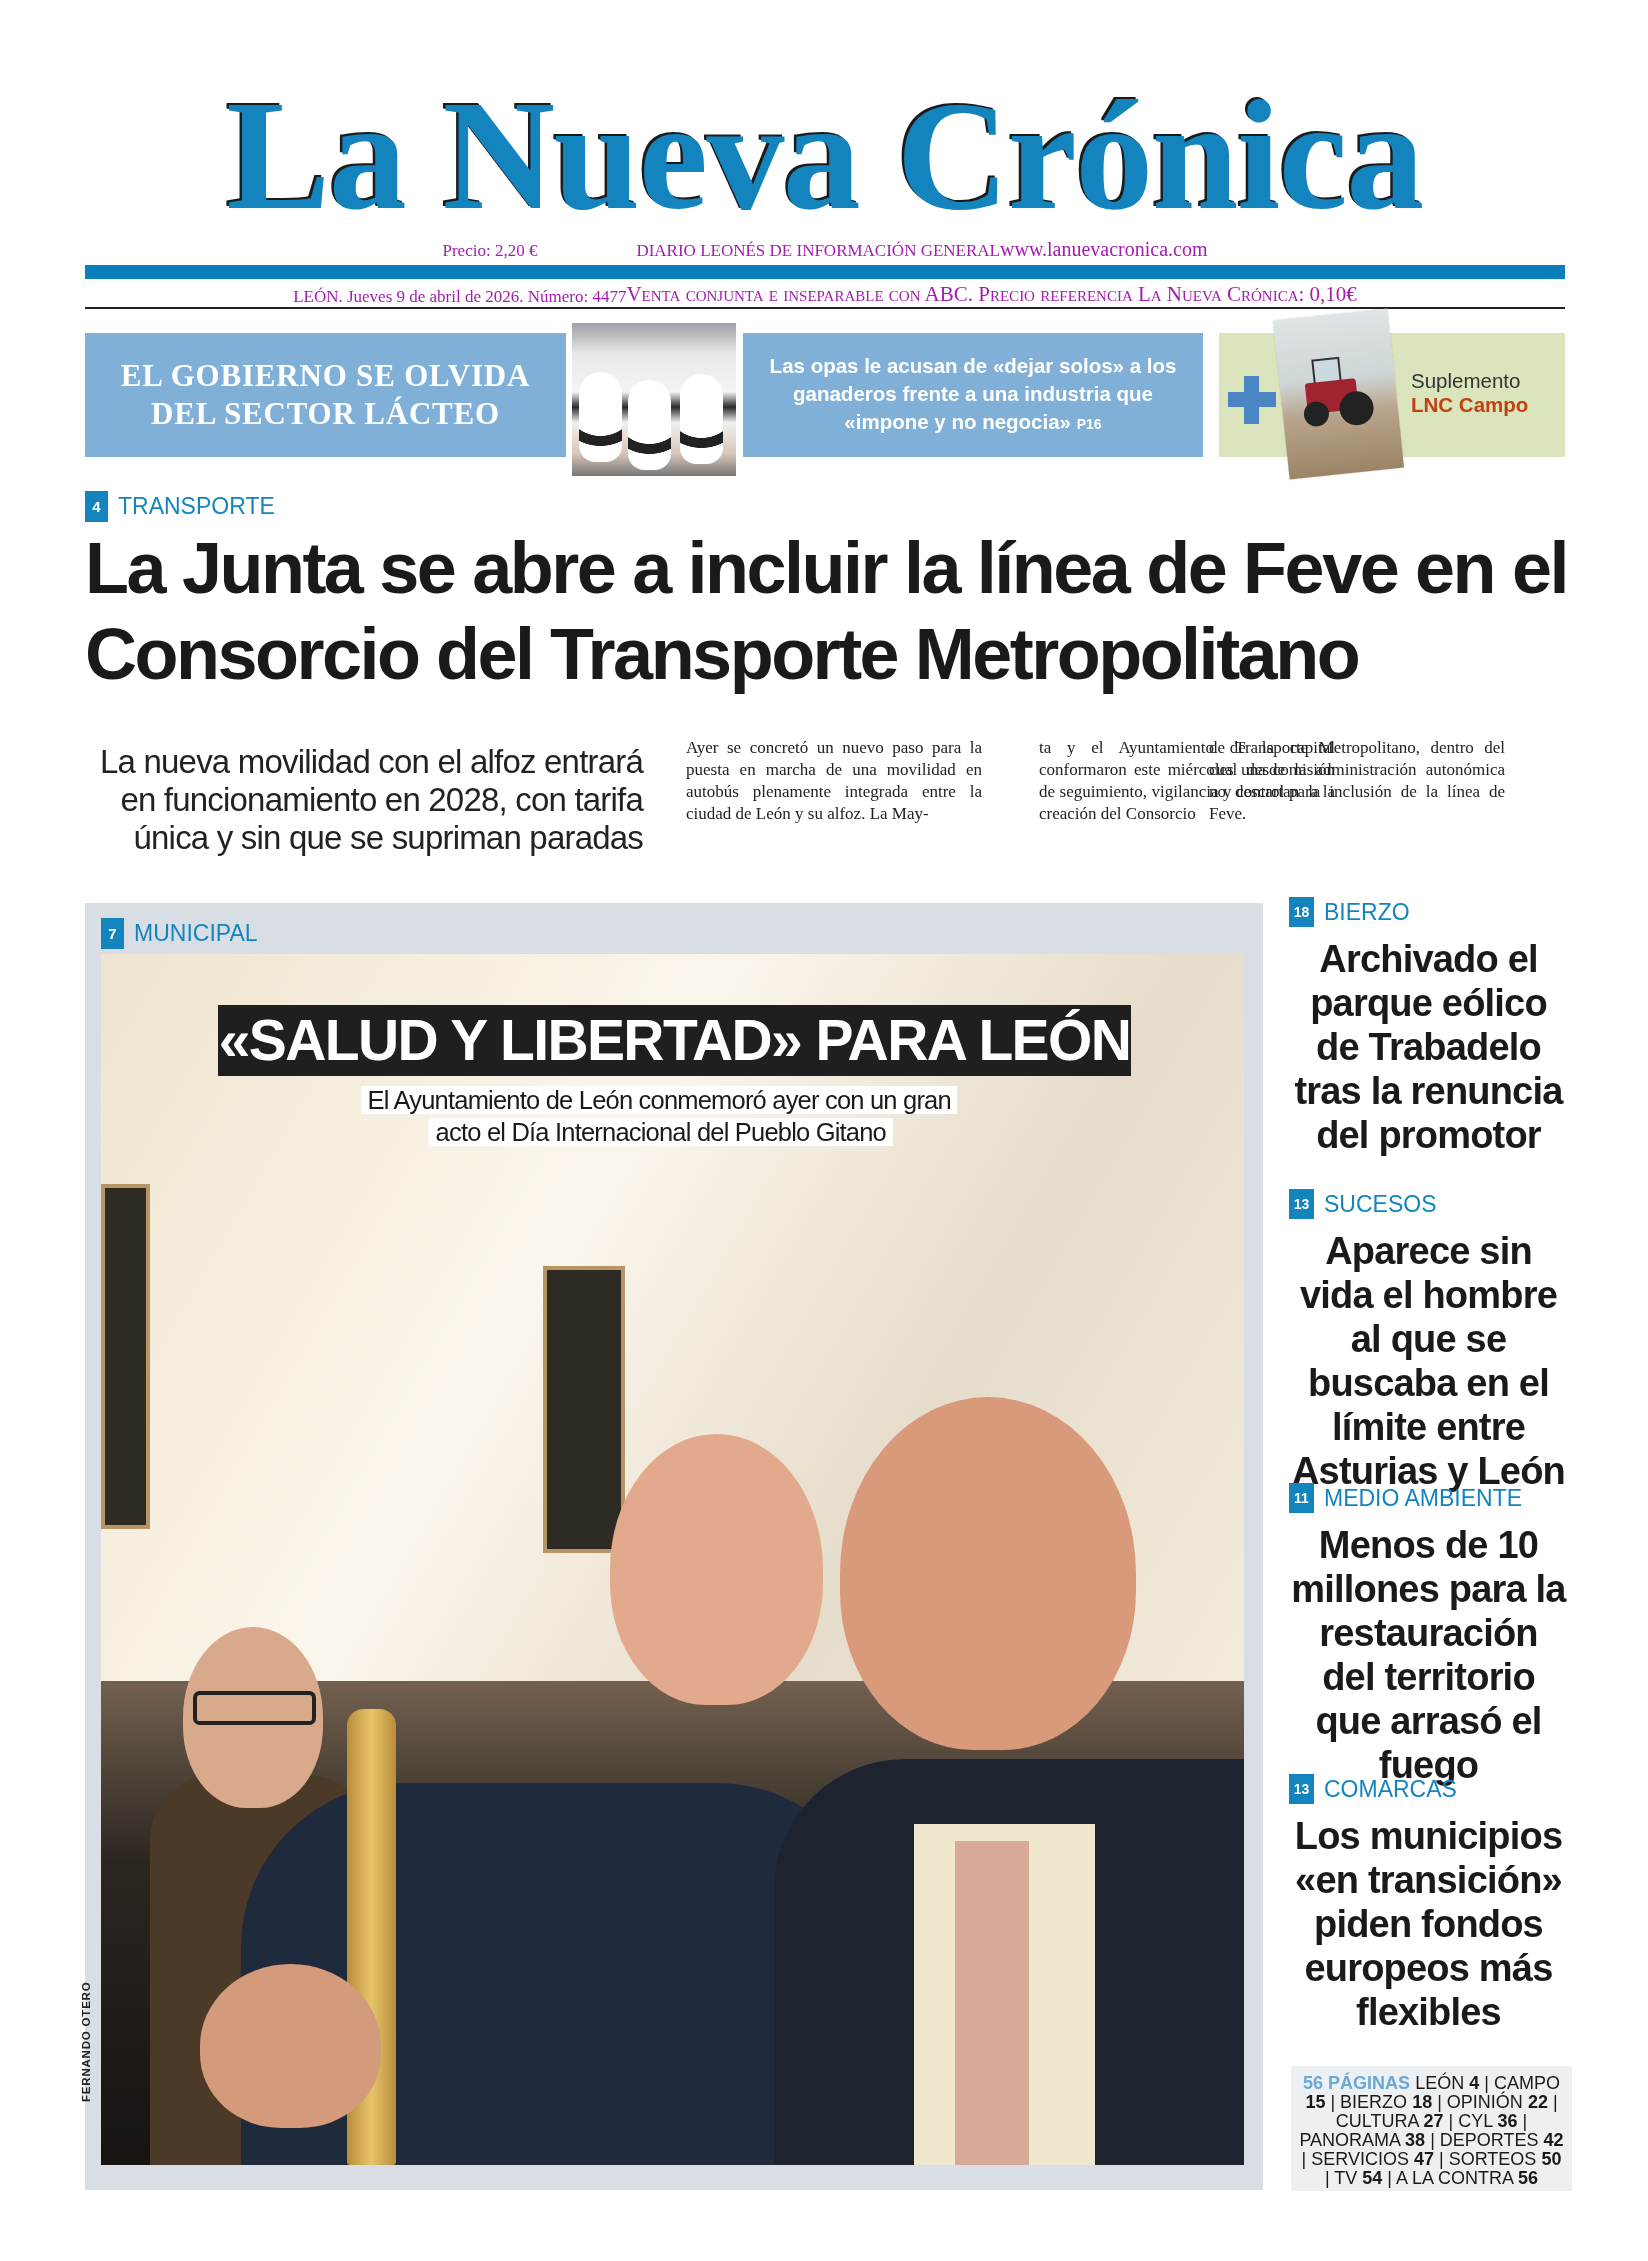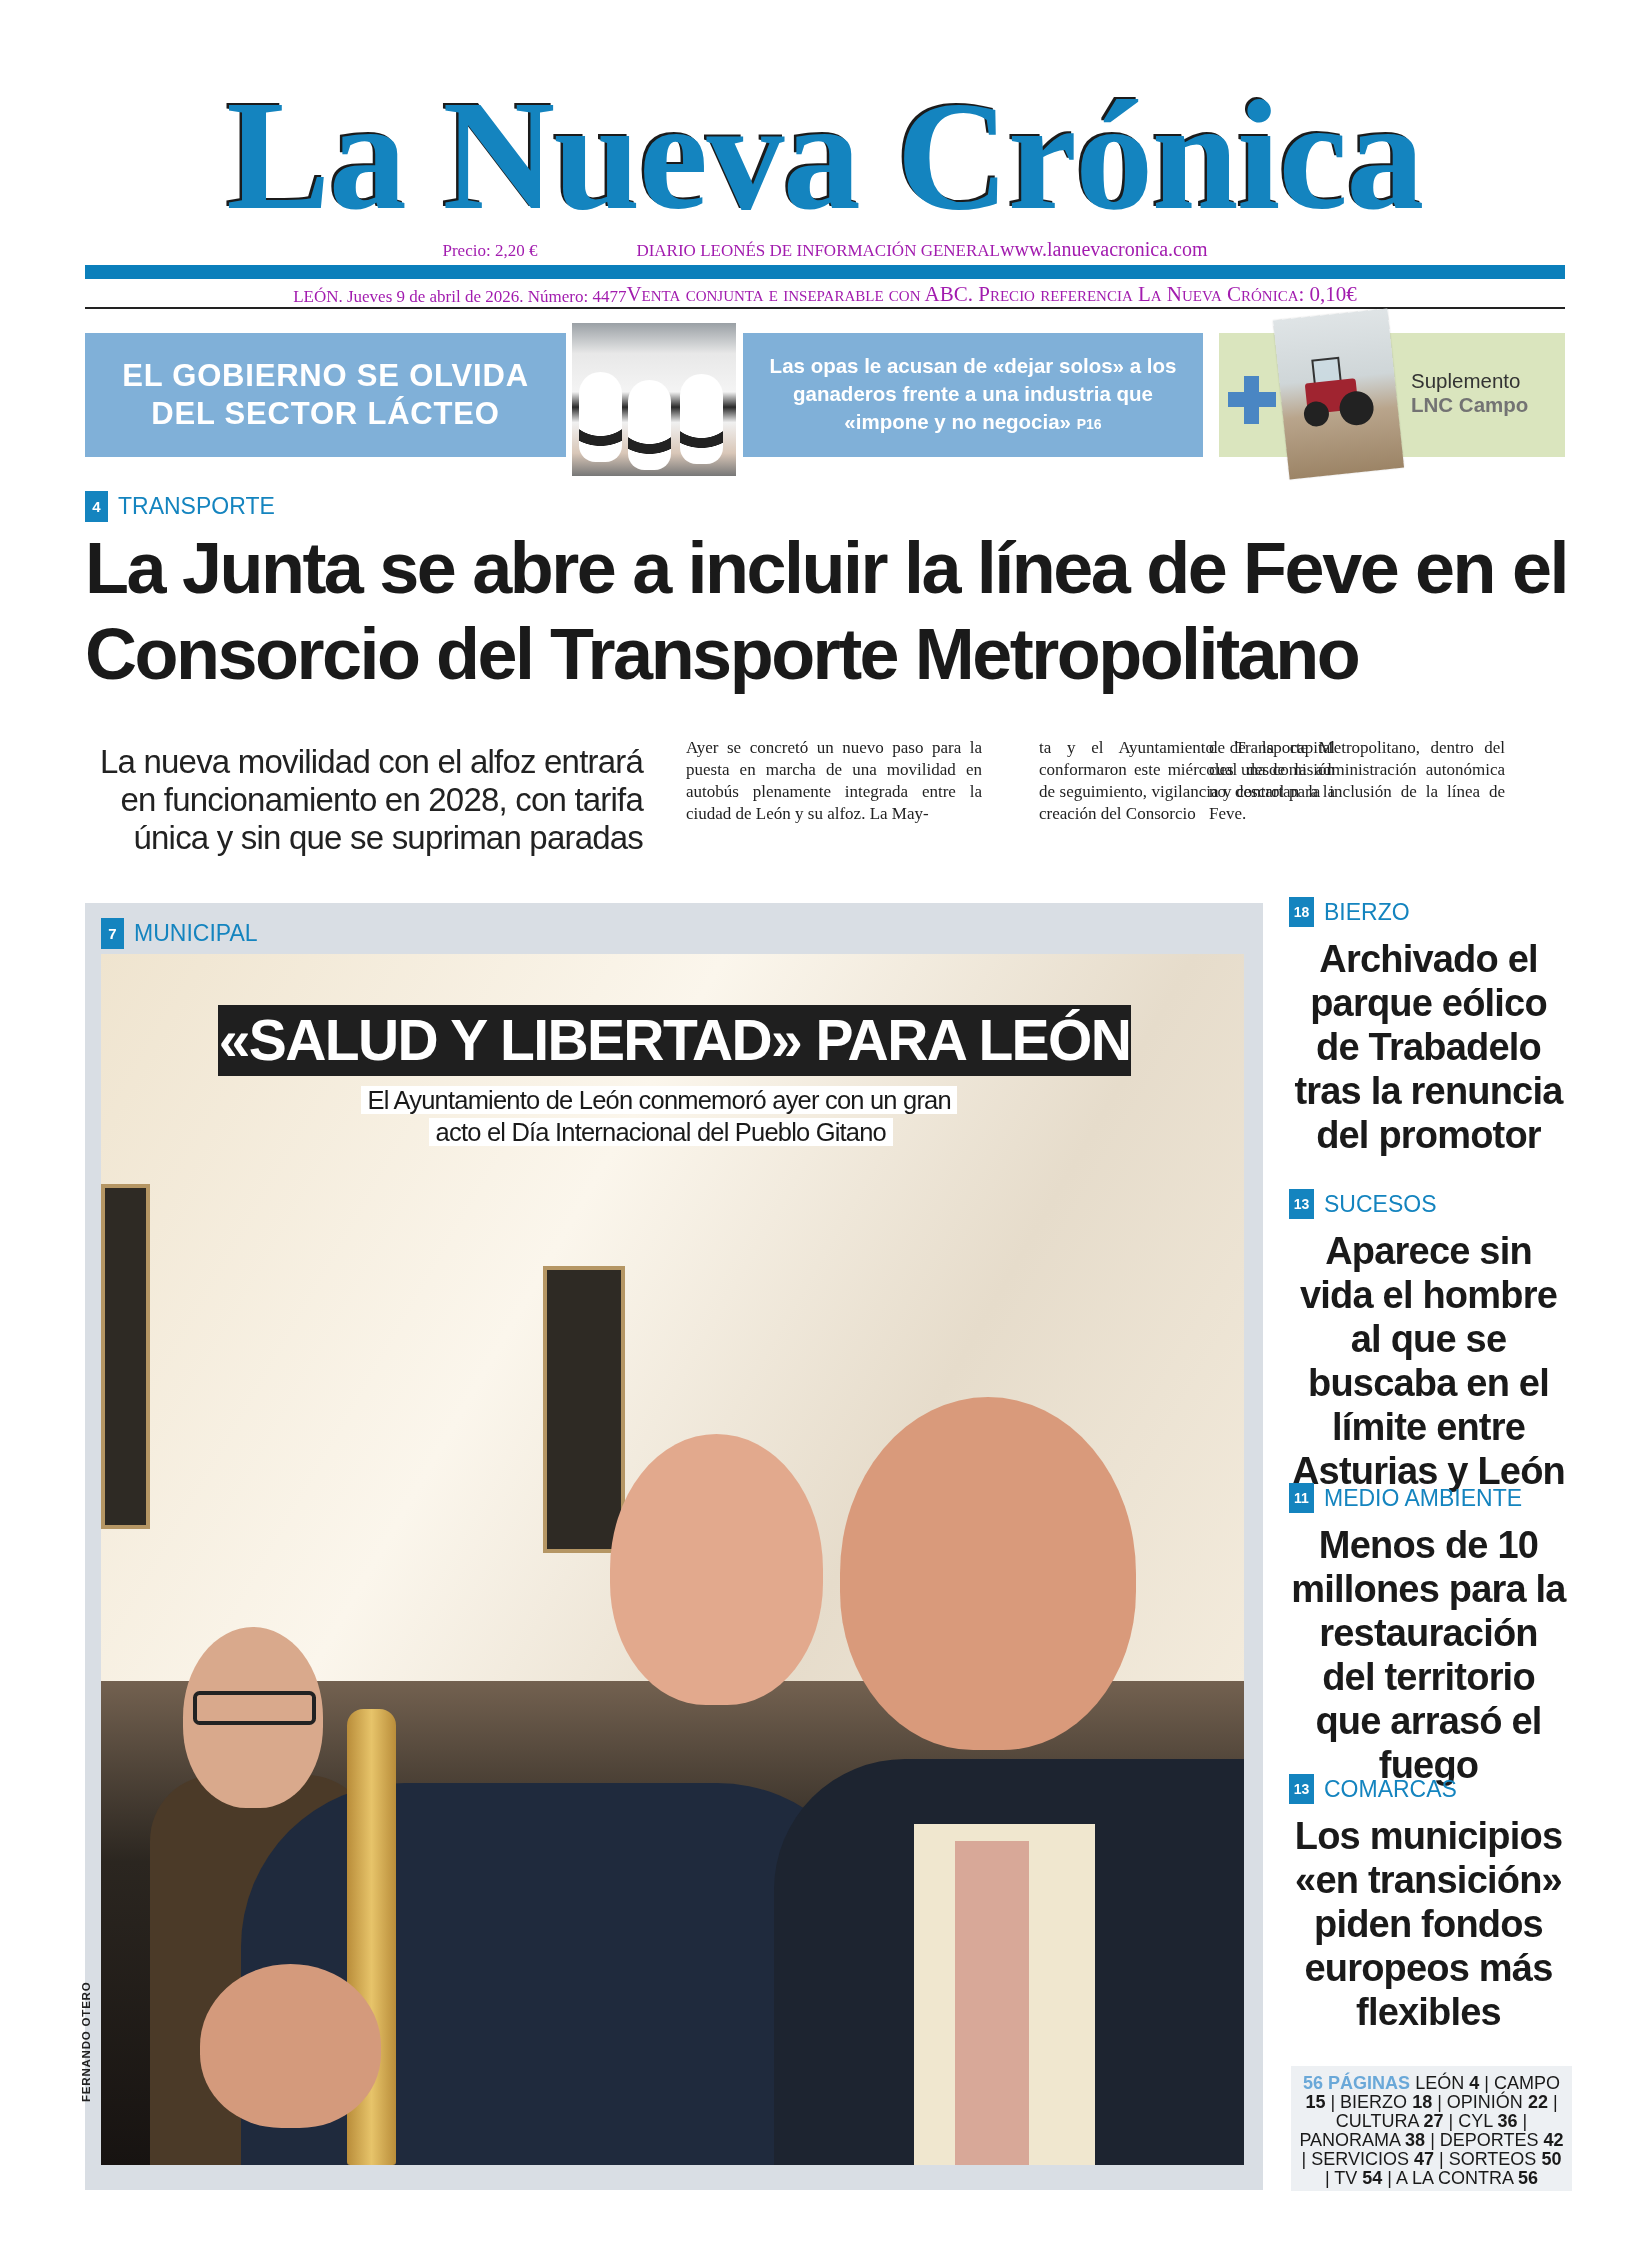--- a/index.html
+++ b/index.html
@@ -21,21 +21,21 @@
     font-size: 17px; color: #a21caf; display: flex; justify-content: center; align-items: flex-end;
   }
   .blue-bar { left: 85px; top: 265px; width: 1480px; height: 14px; background: #0b7fbb; }
   .thin-rule { left: 85px; top: 307px; width: 1480px; height: 1.6px; background: #222; }
   .smallcaps { font-variant: small-caps; font-size: 21px; }
 
   
   .promo-blue { background: #80b0d8; color: #fff; }
   .promo1 { left: 85px; top: 333px; width: 481px; height: 124px;
     font-size: 31px; font-weight: bold; line-height: 38px; text-align: center;
-    display: flex; align-items: center; justify-content: center; letter-spacing: 0.8px; }
+    display: flex; align-items: center; justify-content: center; letter-spacing: 0.8px; font-family: Liberation Serif, serif; }
   .cows { left: 572px; top: 323px; width: 164px; height: 153px;
     background: linear-gradient(180deg, #9aa0a5 0%, #e8e8e8 20%, #f4f4f4 45%, #2a2a2a 55%, #f0f0f0 65%, #d9c7b8 85%, #777 100%); }
   .cow { position: absolute; top: 49px; width: 43px; height: 90px; border-radius: 21.3px 21.3px 16.4px 16.4px;
     background: radial-gradient(circle at 50% 30%, #fff 0 55%, #222 56% 70%, #fff 71%); }
   .promo2 { left: 743px; top: 333px; width: 460px; height: 124px;
     font-size: 20.5px; font-weight: bold; line-height: 28px; text-align: center;
     display: flex; align-items: center; justify-content: center; padding: 0 15px; }
   .promo2 .p16 { font-size: 14px; }
   .promo-green { left: 1219px; top: 333px; width: 346px; height: 124px; background: #dae5be; }
   .plus { left: 1228px; top: 376px; width: 48px; height: 48px; }
@@ -44,21 +44,21 @@
   .plus::after { left: 0; top: 16.4px; width: 48px; height: 15px; }
   .tractor-card { left: 1281px; top: 314px; width: 115px; height: 160px;
     transform: rotate(-6deg);
     background: linear-gradient(180deg, #dfe4e6 0%, #cfd6d8 40%, #b9a58c 62%, #9c8466 100%);
     box-shadow: 0 0 1.6px rgba(0,0,0,.2); }
   .tractor-body { position: absolute; left: 25px; top: 66px; width: 51px; height: 31px; background: #a02430; border-radius: 3.3px; }
   .tractor-cab { position: absolute; left: 34px; top: 43px; width: 28px; height: 26px; border: 2.5px solid #333; background: rgba(200,220,230,.6); }
   .wheel { position: absolute; border-radius: 50%; background: #222; }
   .supl { left: 1411px; top: 369px; width: 148px; text-align: left; color: #222; }
   .supl .s1 { font-size: 20.5px; font-weight: 300; color: #333; }
-  .supl .s2 { font-size: 20.5px; font-weight: bold; color: #737373; }
+  .supl .s2 { font-size: 20.5px; font-weight: bold; color: #c2410c; }
 
   
   .tag { display: flex; align-items: center; gap: 10px; color: #1484bf; }
   .tag-num { background: #1484bf; color: #fff; font-weight: bold; display: inline-flex; align-items: center; justify-content: center; }
 
   
   .tag-main { left: 85px; top: 491px; font-size: 23px; }
   .tag-main .tag-num { width: 23px; height: 31px; font-size: 15px; }
   .headline { left: 85px; top: 525px; width: 1482px; font-size: 72px; font-weight: bold;
     line-height: 86px; letter-spacing: -2.5px; color: #1a1a1a; text-align: justify; }

